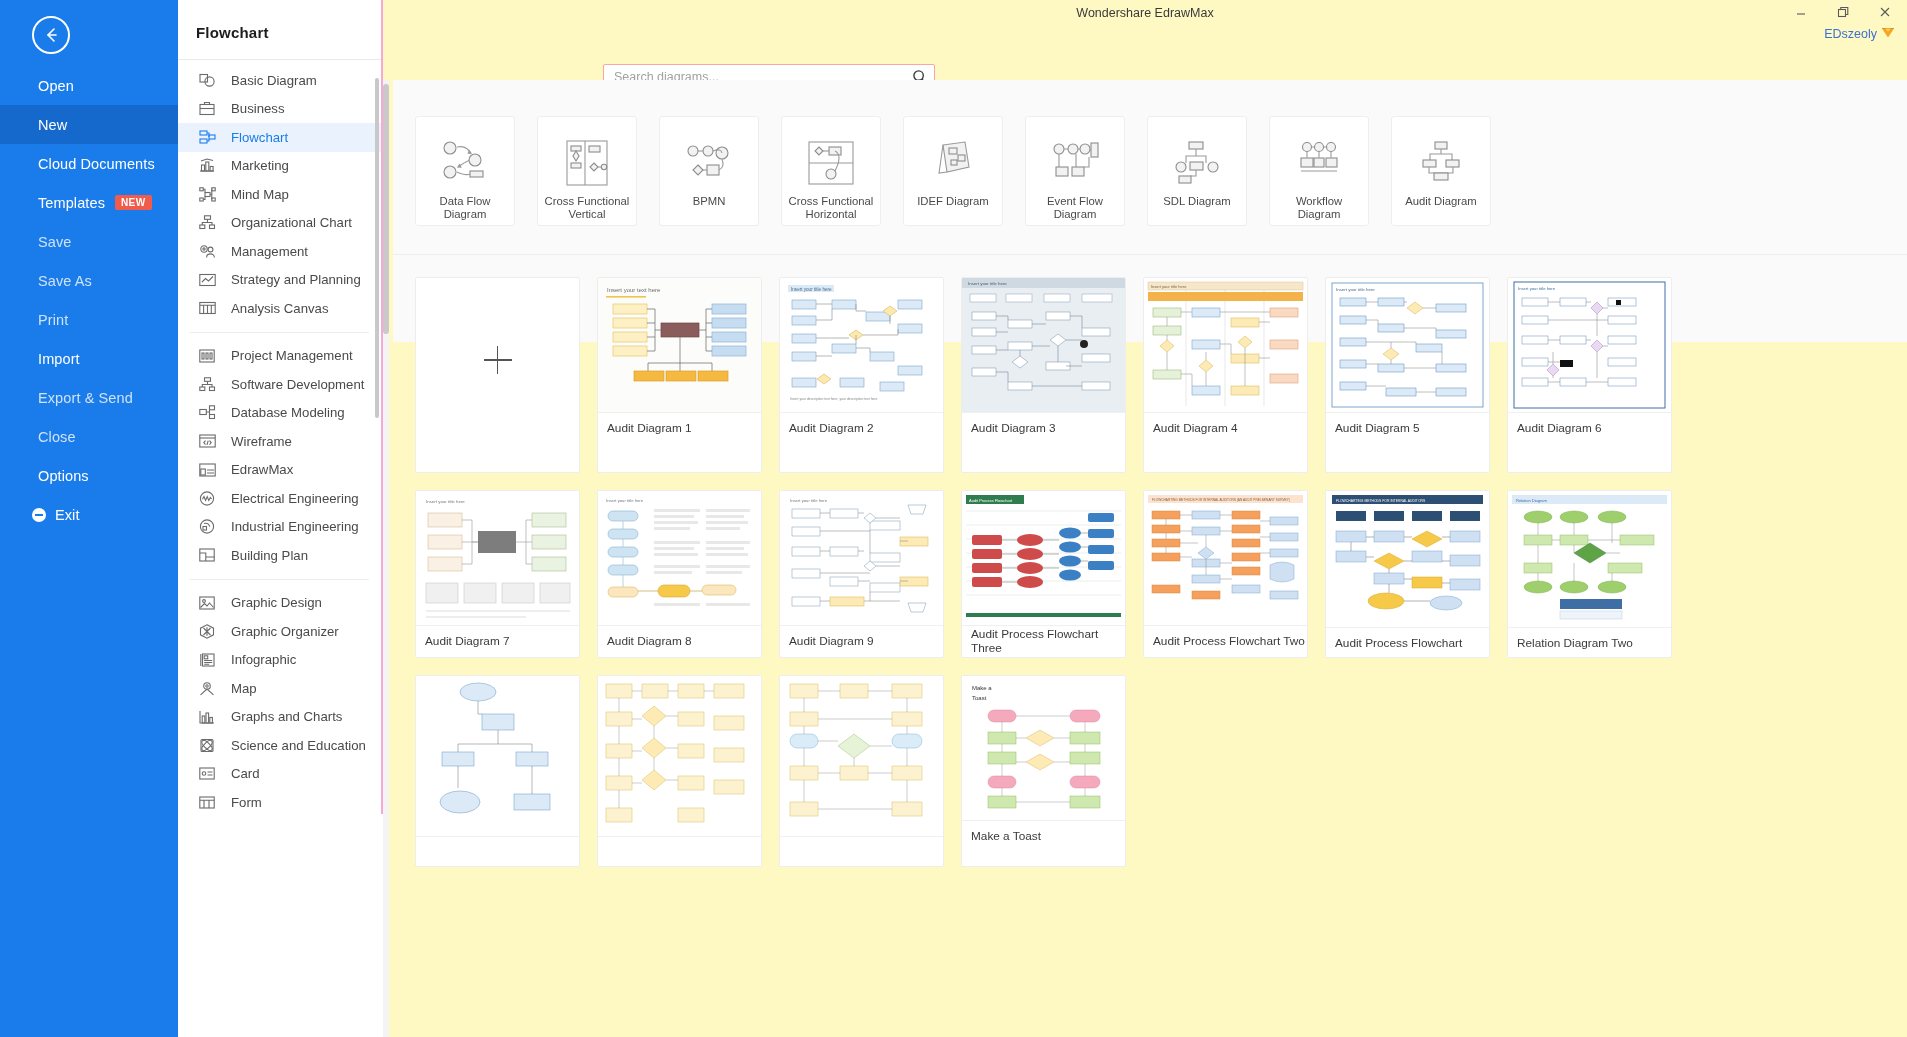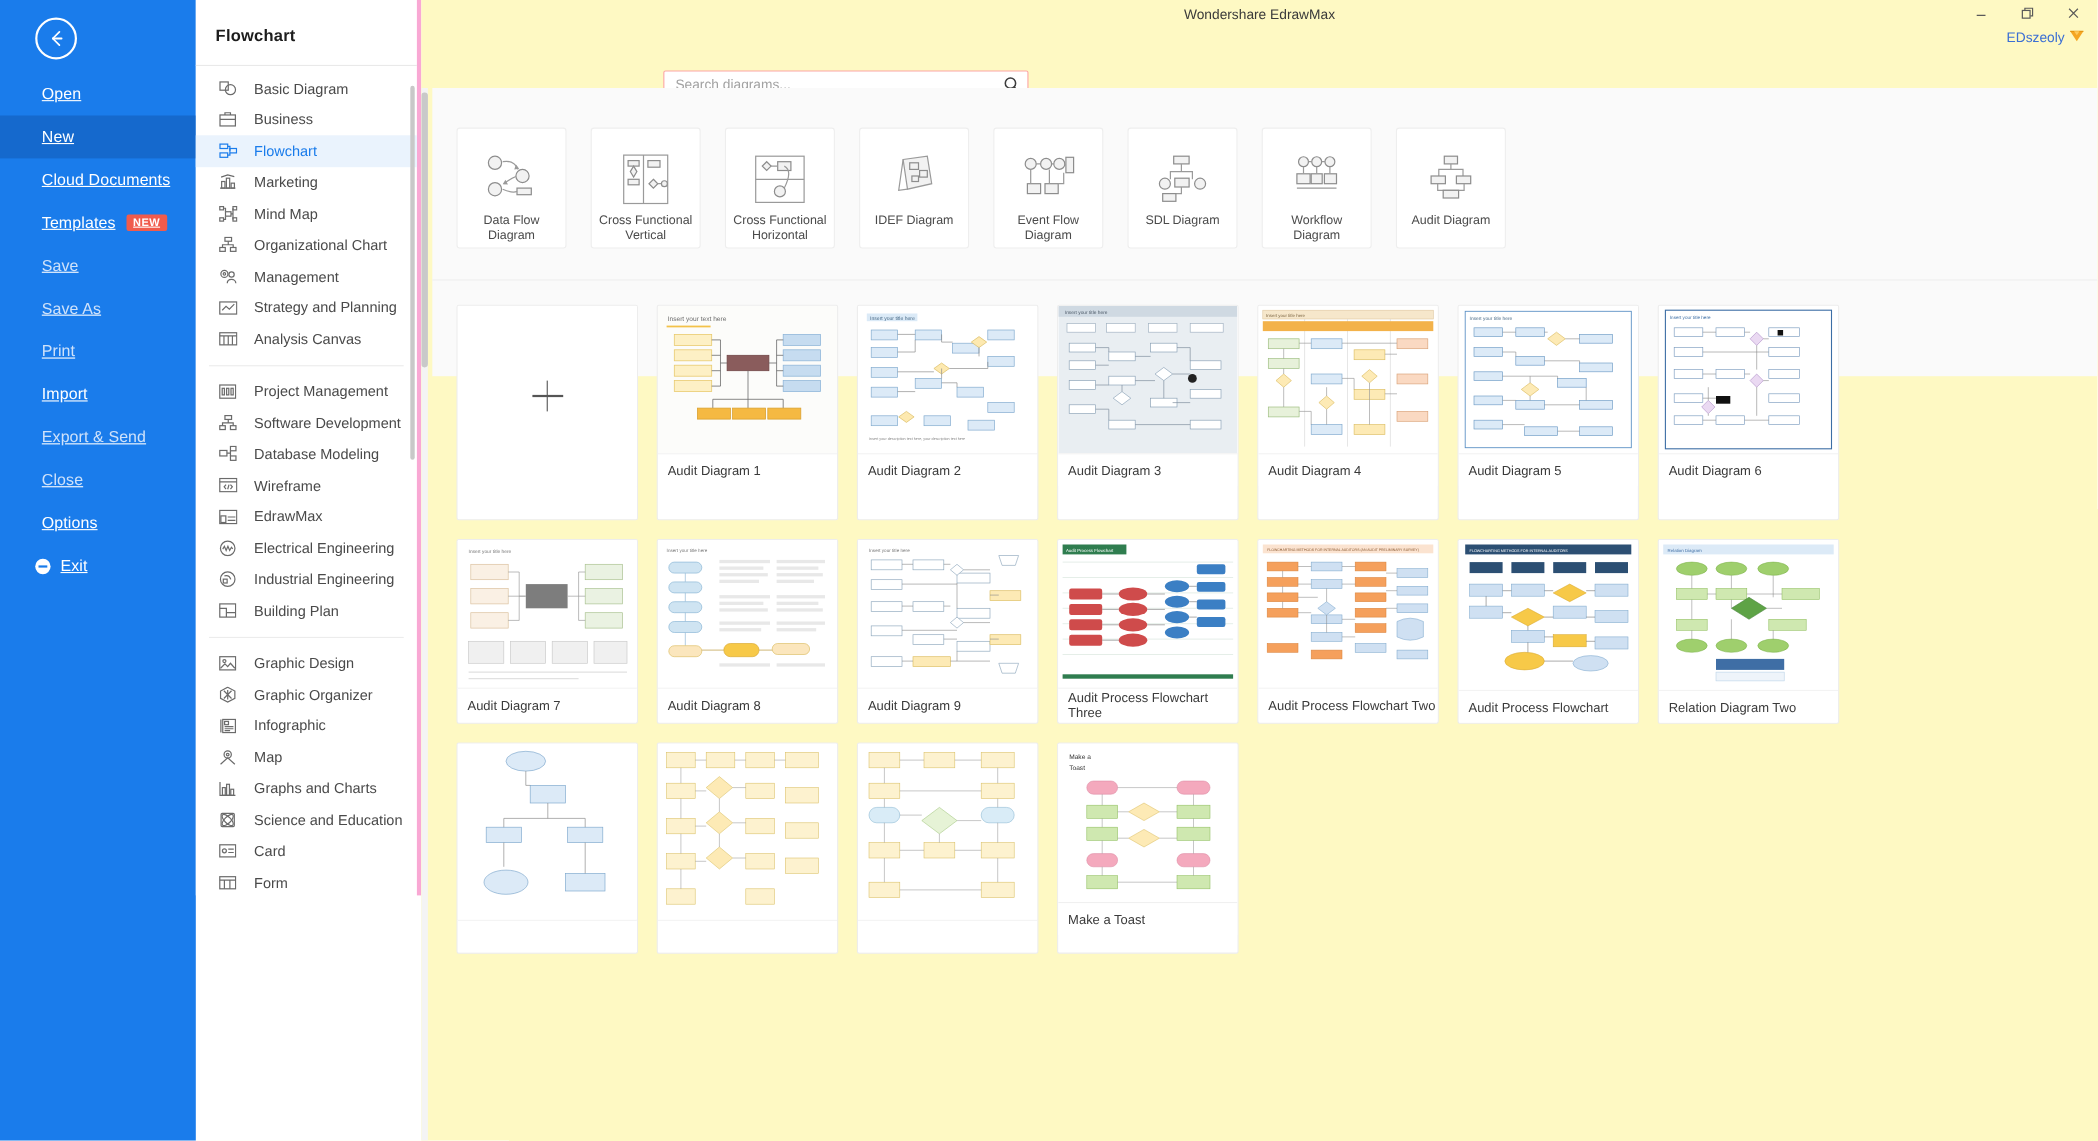--- a/index.html
+++ b/index.html
@@ -17,21 +17,21 @@
     width: 178px; height: 1037px; background: #1a7ceb;
     color: #ffffff; flex: 0 0 178px; position: relative;
   }
   .back-btn {
     width: 38px; height: 38px; border-radius: 50%;
     border: 2px solid #ffffff; margin: 16px 0 0 32px;
     display: flex; align-items: center; justify-content: center;
     cursor: pointer; background: transparent;
   }
   .back-btn svg { display:block; }
-  .rail-menu { margin-top: 12px; text-decoration: underline; }
+  .rail-menu { margin-top: 12px; }
   .rail-item {
     height: 39px; display: flex; align-items: center;
     padding-left: 38px; font-size: 14.5px; color: #ffffff;
     cursor: pointer; letter-spacing: .1px;
   }
   .rail-item.dim { color: #cfe2fa; }
   .rail-item.active { background: #1569cd; }
   .badge-new {
     background: #f05b4c; color: #fff; font-size: 10px; font-weight: bold;
     padding: 2px 6px; border-radius: 2px; margin-left: 10px; letter-spacing: .4px;
@@ -41,21 +41,21 @@
     display: inline-block; margin-right: 9px; position: relative; flex:0 0 14px;
   }
   .exit-dot::after {
     content:""; position:absolute; left:3px; top:6px; width:8px; height:2px; background:#1a7ceb;
   }
   .rail-item.exit { padding-left: 32px; }
 
   
   .catpanel {
     width: 205px; flex: 0 0 205px; height: 814px; background: #ffffff;
-    position: relative; border-right: 4px solid #f9a8d4;
+    position: relative; border-right: 2px solid #f9a8d4;
   }
   .cat-title {
     font-size: 15px; font-weight: bold; color: #1d1d1d;
     padding: 24px 0 0 18px; letter-spacing:.2px;
   }
   .cat-title-rule { height:1px; background:#e9e9e9; margin: 18px 0 0 0; }
   .cat-list { padding-top: 6px; }
   .cat-item {
     height: 28.5px; display: flex; align-items: center;
     padding-left: 18px; font-size: 13.2px; color: #4a4a4a; cursor: pointer;
@@ -561,20 +561,36 @@
                 <rect x="12" y="24" width="10" height="5"></rect>
                 <rect x="30" y="7" width="11" height="6"></rect>
                 <path d="M35 24 L39 28 L35 32 L31 28 Z"></path>
                 <circle cx="45" cy="28" r="2.7"></circle>
                 <path d="M39 28h3" stroke="#9a9a9a"></path>
               </svg>
           </div>
           <div class="tlabel">Cross Functional Vertical</div>
         </div>
 
+        <div class="typecard">
+          <div class="glyph">
+            <svg width="56" height="48" viewBox="0 0 56 48">
+                <circle cx="12" cy="12" r="5"></circle>
+                <circle cx="27" cy="12" r="5"></circle>
+                <path d="M17 12h5" stroke="#9a9a9a"></path>
+                <circle cx="41" cy="14" r="6"></circle>
+                <path d="M32 12 q8 -3 9 2" fill="none" stroke="#9a9a9a"></path>
+                <path d="M17 26 L22 31 L17 36 L12 31 Z"></path>
+                <rect x="26" y="26" width="12" height="10"></rect>
+                <path d="M22 31h4" stroke="#9a9a9a"></path>
+                <path d="M41 20 q3 8 -3 11" fill="none" stroke="#9a9a9a"></path>
+              </svg>
+          </div>
+          <div class="tlabel">BPMN</div>
+        </div>
 
         <div class="typecard">
           <div class="glyph">
             <svg width="56" height="48" viewBox="0 0 56 48">
                 <rect x="6" y="3" width="44" height="42" fill="none" stroke="#9a9a9a"></rect>
                 <path d="M6 24h44" stroke="#9a9a9a"></path>
                 <path d="M16 8 L20 12 L16 16 L12 12 Z"></path>
                 <rect x="26" y="8" width="12" height="8"></rect>
                 <path d="M20 12h6" stroke="#9a9a9a"></path>
                 <circle cx="28" cy="35" r="5"></circle>

